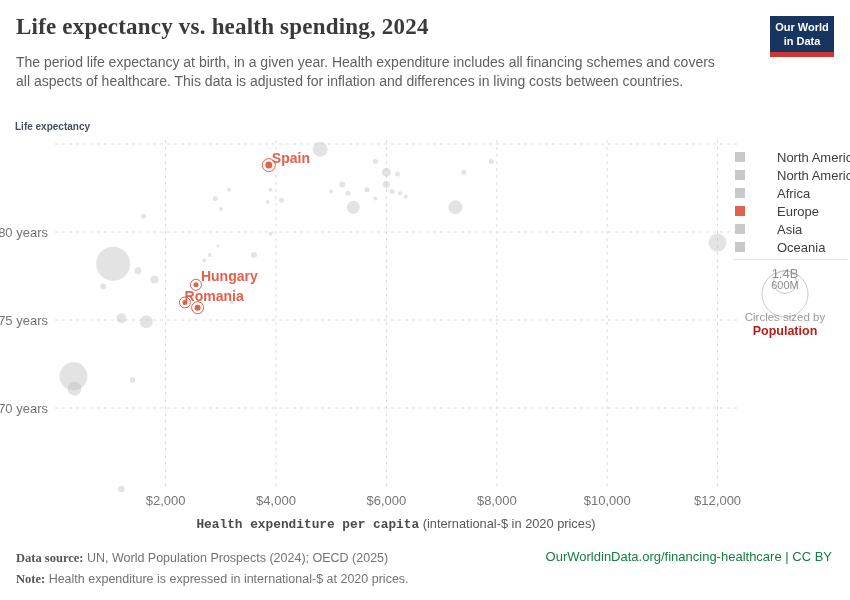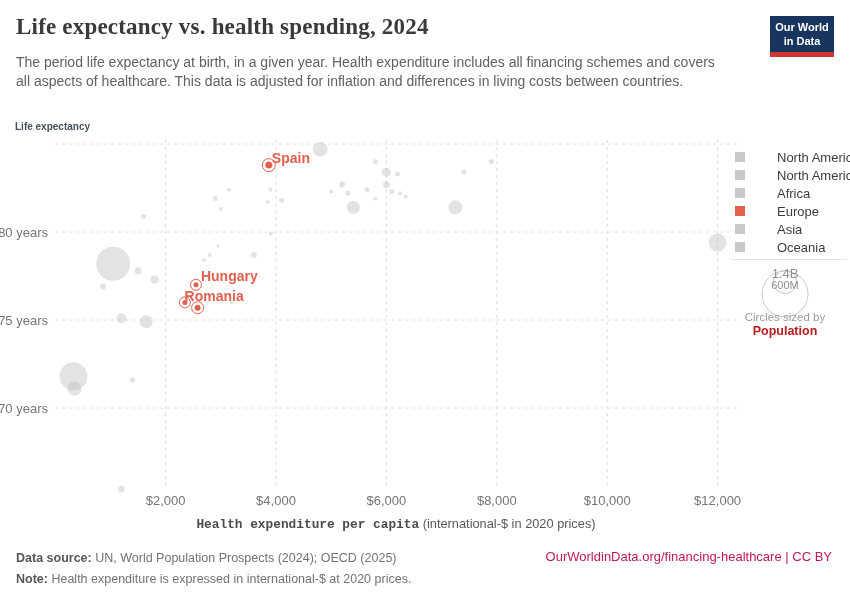--- a/index.html
+++ b/index.html
@@ -34,23 +34,23 @@
   .lbl-600m { top:279px; font-size:11px; color:#8f8f8f; }
   .lbl-sized { top:311px; font-size:11.5px; color:#9a9a9a; }
   .lbl-pop   { top:324px; font-size:12.5px; font-weight:700; color:#b91c1c; }
 
   .x-axis-title { position:absolute; left:55px; top:516px; width:682px;
                   text-align:center; font-size:12.8px; color:#58585b; }
   .x-axis-title b { font-weight:700; color:#4c4c4f;font-family:Liberation Mono, monospace; }
 
   .footer-left { position:absolute; left:16px; top:548px; font-size:12.5px;
                  color:#737373; line-height:1.65; }
-  .footer-left b { color:#565656; }
+  .footer-left b { color:#565656;font-family:Liberation Serif, serif; }
   .footer-right { position:absolute; right:18px; top:549px; font-size:13px;
-                  color:#be185d; }
+                  color:#15803d; }
 </style>
 </head>
 <body>
 
 <div class="page">
 
   <div class="title">Life expectancy vs. health spending, 2024</div>
   <div class="subtitle">The period life expectancy at birth, in a given year. Health expenditure includes all financing schemes and covers all aspects of healthcare. This data is adjusted for inflation and differences in living costs between countries.</div>
 
   <div class="logo">

